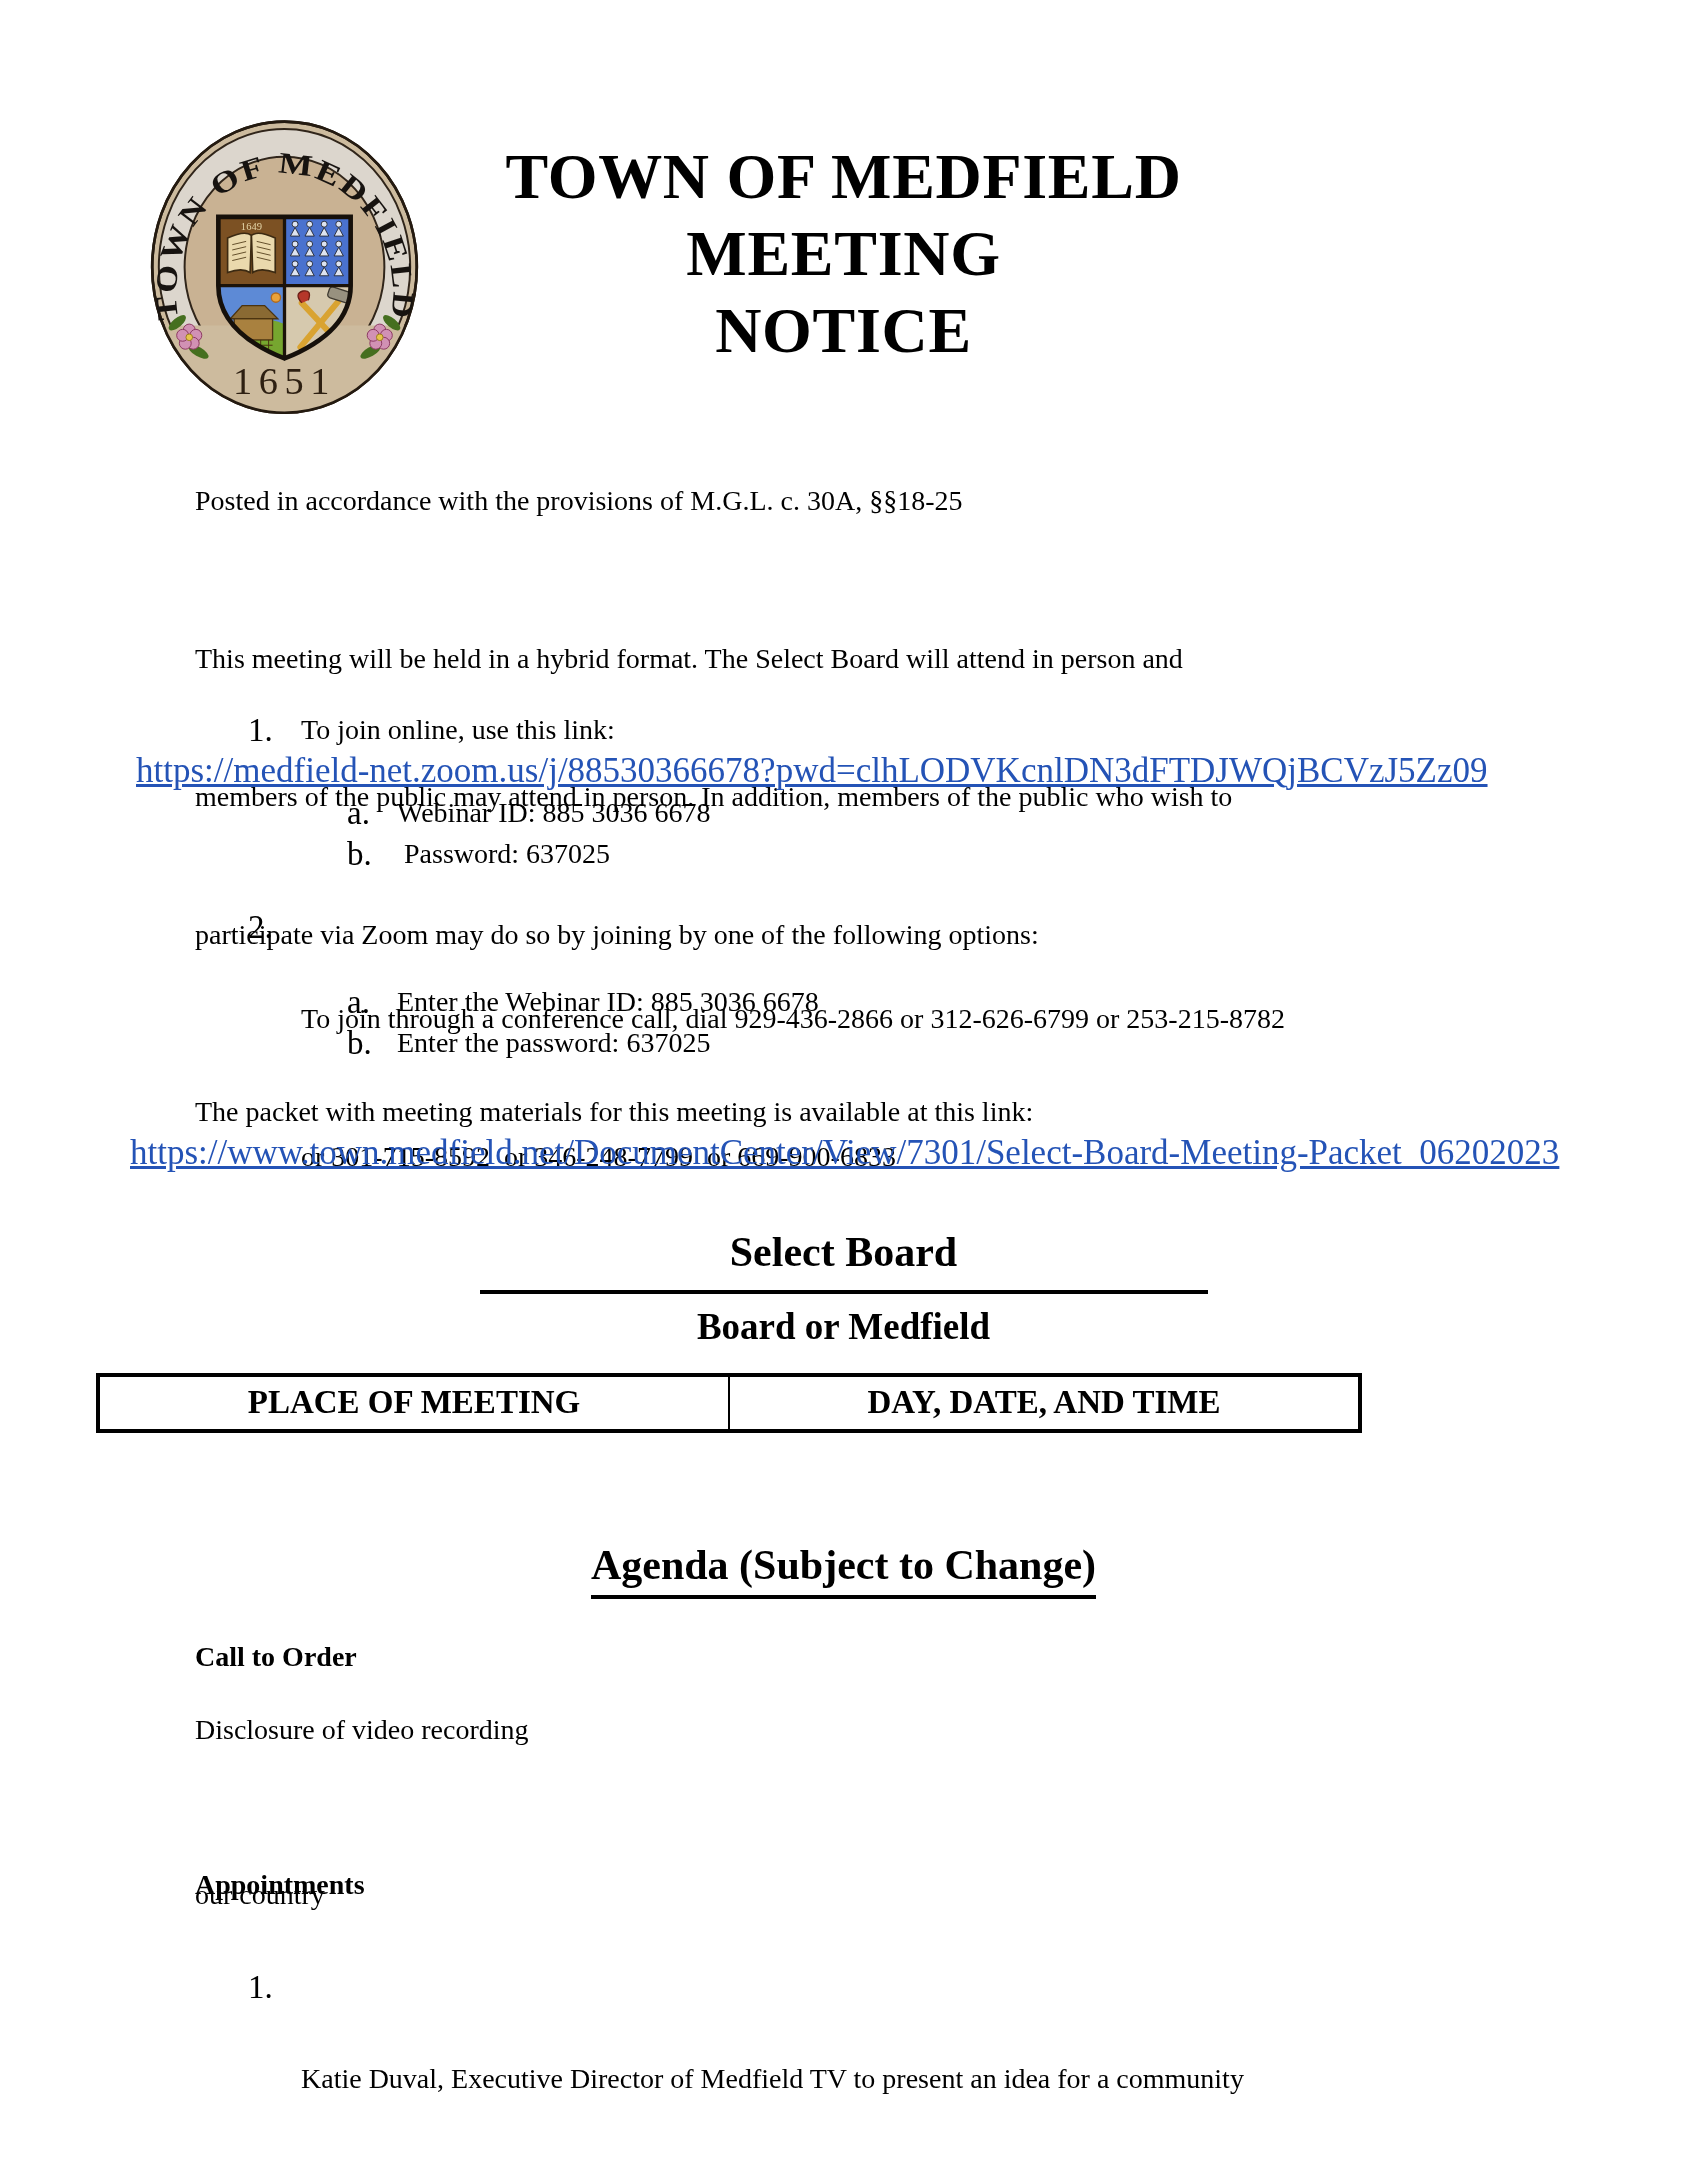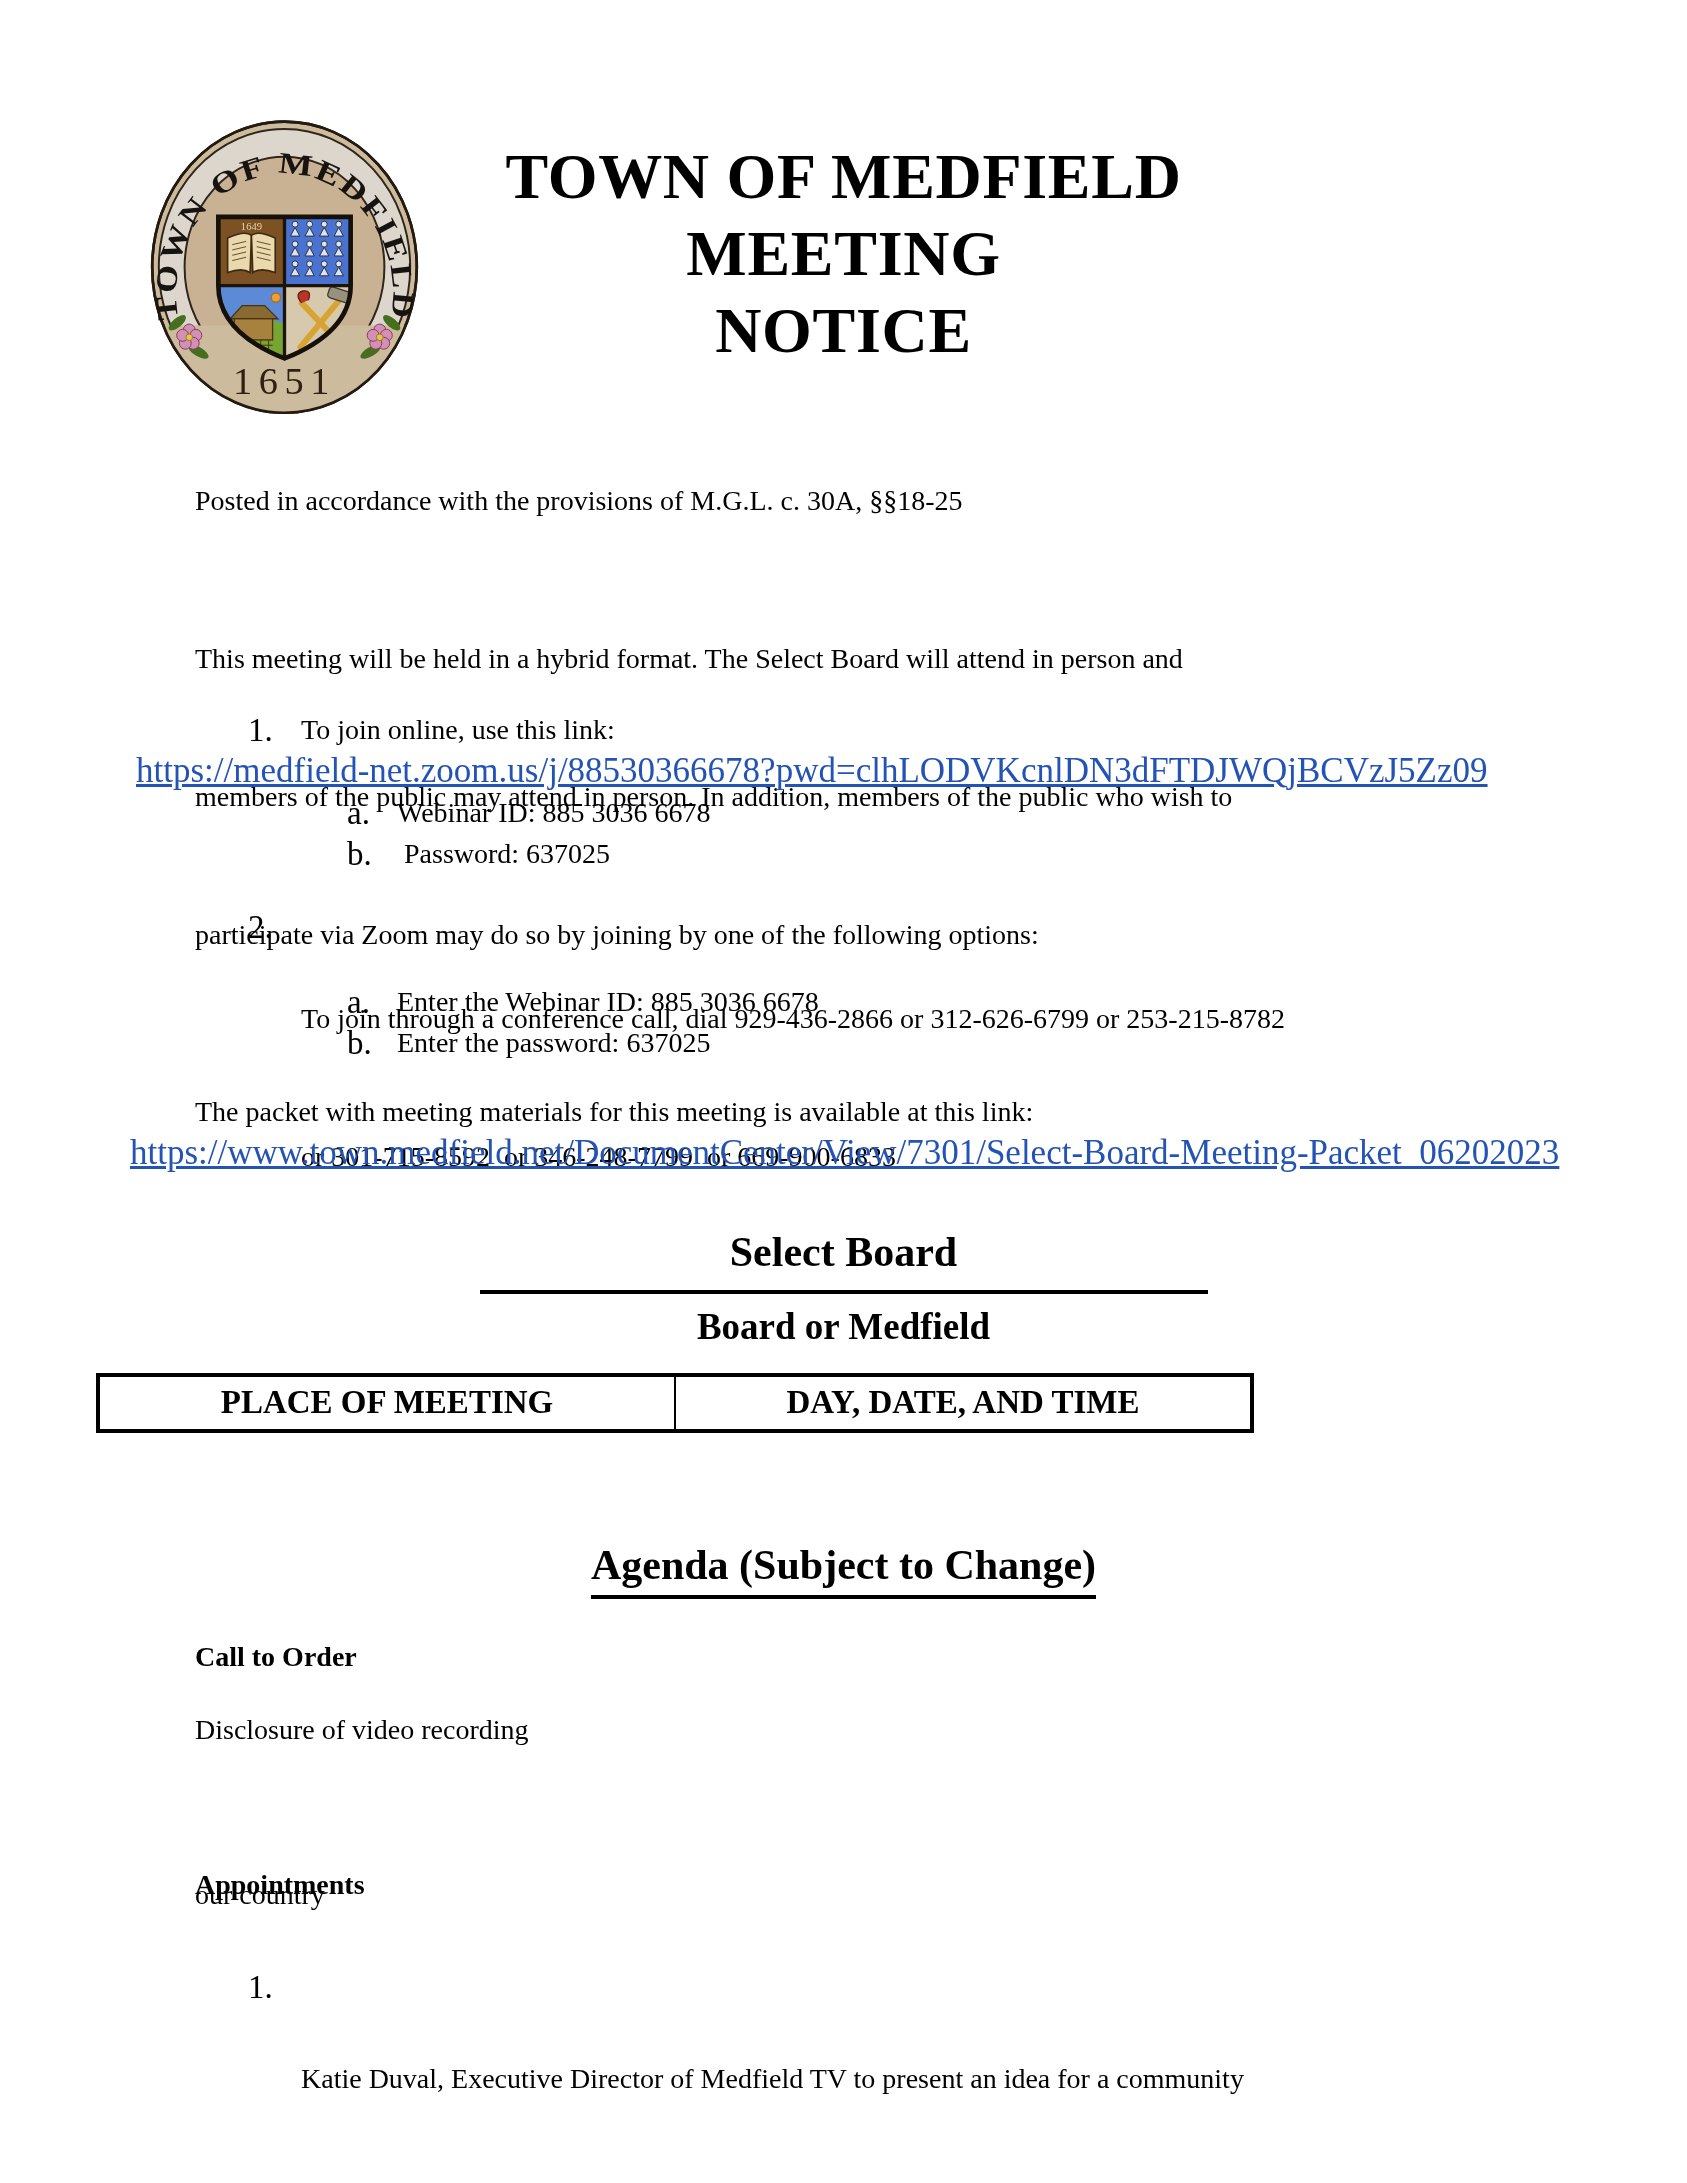--- a/index.html
+++ b/index.html
@@ -12,21 +12,21 @@
   .bodytext{font-size:28px;line-height:46px;white-space:pre;}
   .bold{font-weight:700;}
   .center{left:0;right:0;text-align:center;}
   .link{color:#2453b6;text-decoration:underline;font-size:35px;line-height:46px;white-space:pre;}
   .title{top:138px;font-weight:700;font-size:64px;line-height:77px;letter-spacing:0.7px;}
   .board-underline{display:inline-block;width:728px;border-bottom:4.6px solid #000;
     padding-bottom:15px;font-size:42px;font-weight:700;line-height:46px;}
   .board-caption{font-size:37px;font-weight:700;}
   .agenda-head{display:inline-block;border-bottom:4.6px solid #000;padding-bottom:4px;
     font-size:42px;font-weight:700;line-height:52px;}
-  table.meet{border-collapse:collapse;width:1158px;border:4.6px solid #000;table-layout:fixed;}
+  table.meet{border-collapse:collapse;width:1266px;border:4.6px solid #000;table-layout:fixed;}
   table.meet th,table.meet td{border:2.6px solid #000;text-align:center;vertical-align:middle;}
   table.meet th{font-size:33px;font-weight:700;padding:6.6px 0 8px 0;border-bottom:4px solid #000;}
   table.meet td{font-size:33px;padding:5.3px 0 8px 0;line-height:41px;}
   td.place{width:732px;}
   .hl{background:#ffff00;font-weight:700;padding:1.3px 4px;}
   .num{font-size:33px;line-height:46px;white-space:pre;}
 </style>
 </head>
 <body>
 

